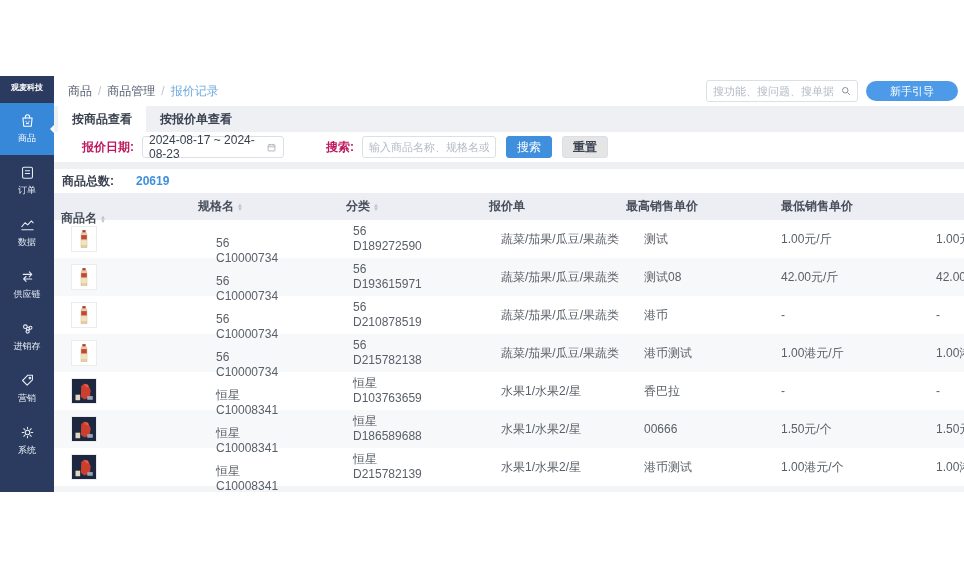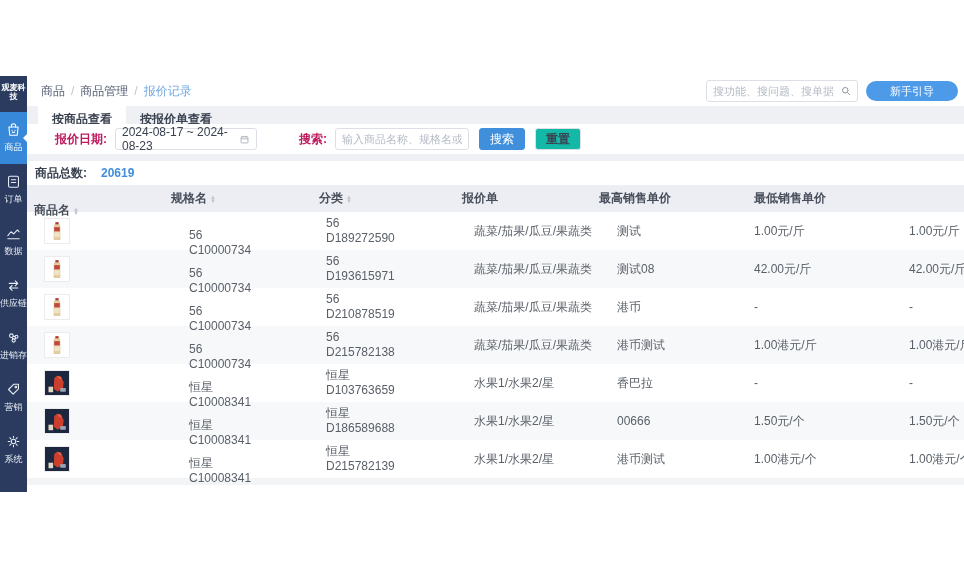--- a/index.html
+++ b/index.html
@@ -2,21 +2,21 @@
 <html><head>
 <meta charset="utf-8">
 <style>
   * { box-sizing: border-box; }
   html,body { margin:0; padding:0; background:#fff; }
   body { font-family:"Liberation Sans","DejaVu Sans",sans-serif; font-size:12px; color:#333; }
   .page { position:relative; width:964px; height:565px; background:#fff; overflow:hidden; }
   .app { position:absolute; top:76px; left:0; width:964px; height:416px; display:flex; background:#fff; }
 
   
-  .sidebar { width:27px; flex:none; background:#2a3b5f; display:flex; flex-direction:column; }
+  .sidebar { width:54px; flex:none; background:#2a3b5f; display:flex; flex-direction:column; }
   .logo { color:#fff; font-size:8px; font-weight:bold; text-align:center; padding:8px 1px 10px; line-height:1.1; letter-spacing:0; }
   .side-item { position:relative; width:100%; height:52px; display:flex; flex-direction:column; align-items:center; justify-content:center; color:#e8edf5; cursor:pointer; }
   .side-item .slabel { font-size:9px; margin-top:3px; }
   .side-item.active { background:#3788d8; color:#fff; }
   .side-item.active::after { content:""; position:absolute; right:0; top:50%; margin-top:-4px; border:4px solid transparent; border-right-color:#ffffff; }
   .sicon { width:17px; height:17px; display:block; }
   .sicon svg { width:17px; height:17px; stroke:currentColor; fill:none; stroke-width:1.5; stroke-linecap:round; stroke-linejoin:round; }
 
   
   .content { flex:1; display:flex; flex-direction:column; overflow:hidden; background:#fff; }
@@ -26,38 +26,38 @@
   .breadcrumb .sep { color:#c0c4cc; }
   .breadcrumb .crumb { cursor:pointer; }
   .breadcrumb .crumb.current { color:#6ea7e0; }
   .top-right { display:flex; align-items:center; gap:8px;margin-left:29px; }
   .top-search { width:152px; height:22px; border:1px solid #dcdfe6; border-radius:3px; display:flex; align-items:center; background:#fff; padding-right:5px; }
   .top-search input { border:0; outline:none; flex:1; min-width:0; font:inherit; font-size:11px; padding:0 6px; color:#333; background:transparent; }
   .top-search input::placeholder { color:#b4bac4; }
   .mag svg { width:12px; height:12px; stroke:#8a9099; fill:none; stroke-width:2; display:block; }
   .guide-btn { height:20px; padding:0 24px; border:none; border-radius:10px; background:#4d9be8; color:#fff; font-size:11px; cursor:pointer; font-family:inherit; }
 
-  .tabstrip { height:18px; flex:none; background:#eef0f4; display:flex; align-items:stretch; padding-left:11px; }
+  .tabstrip { height:26px; flex:none; background:#eef0f4; display:flex; align-items:stretch; padding-left:4px; }
   .tab { height:26px; line-height:26px; padding:0 14px; font-weight:bold; color:#3a4250; cursor:pointer; }
   .tab.active { background:#fff; }
 
   .filters { height:30px; flex:none; background:#fff; display:flex; align-items:center; padding-left:28px; color:#515a6e; }
   .flabel { font-weight:bold; color:#be185d; margin-right:8px; }
   .date-box { width:142px; height:22px; border:1px solid #dcdfe6; border-radius:3px; display:flex; align-items:center; justify-content:space-between; padding:0 6px; color:#3a4250; cursor:pointer; background:#fff; }
   .cal svg { width:11px; height:11px; stroke:#9aa0a8; fill:none; stroke-width:1.6; display:block; }
   .flabel.second { margin-left:42px; }
   .filter-input { width:134px; height:22px; border:1px solid #dcdfe6; border-radius:3px; padding:0 6px; font:inherit; font-size:11px; color:#333; outline:none; }
   .filter-input::placeholder { color:#b4bac4; }
   .btn { height:22px; padding:0 10px; border-radius:3px; font-size:12px; cursor:pointer; font-family:inherit; }
   .btn-primary { background:#3f8fdd; border:1px solid #3f8fdd; color:#fff; margin-left:10px; }
-  .btn-plain { background:#14b8a6; border:1px solid #dcdfe6; color:#3a4250; margin-left:10px; font-weight:bold; }
+  .btn-plain { background:#e5e5e5; border:1px solid #dcdfe6; color:#3a4250; margin-left:10px; font-weight:bold; }
 
   .gap { height:7px; flex:none; background:#eef0f4; }
   .summary { height:24px; flex:none; display:flex; align-items:center; padding-left:8px; font-weight:bold; color:#3a4250; background:#fff; }
-  .summary .count { color:#3f8fdd; margin-left:14px; }
+  .summary .count { color:#3f8fdd; margin-left:22px; }
 
   
   .table-wrap { flex:1; overflow:hidden; position:relative; background:#fff; }
   .tbl { width:1030px; }
   .thead { display:flex; align-items:center; height:27px; background:#eceef4; font-weight:bold; color:#474e5a; }
   .cell { flex:none; padding-left:7px; overflow:hidden; white-space:nowrap; }
   .c0 { width:155px; } .c1 { width:137px;margin-top:24px; } .c2 { width:148px; } .c3 { width:143px; }
   .c4 { width:137px; } .c5 { width:155px; } .c6 { width:148px; }
   .row { display:flex; align-items:center; height:38px; background:#fff; color:#5a6068; }
   .row.alt { background:#f7f8fa; }

